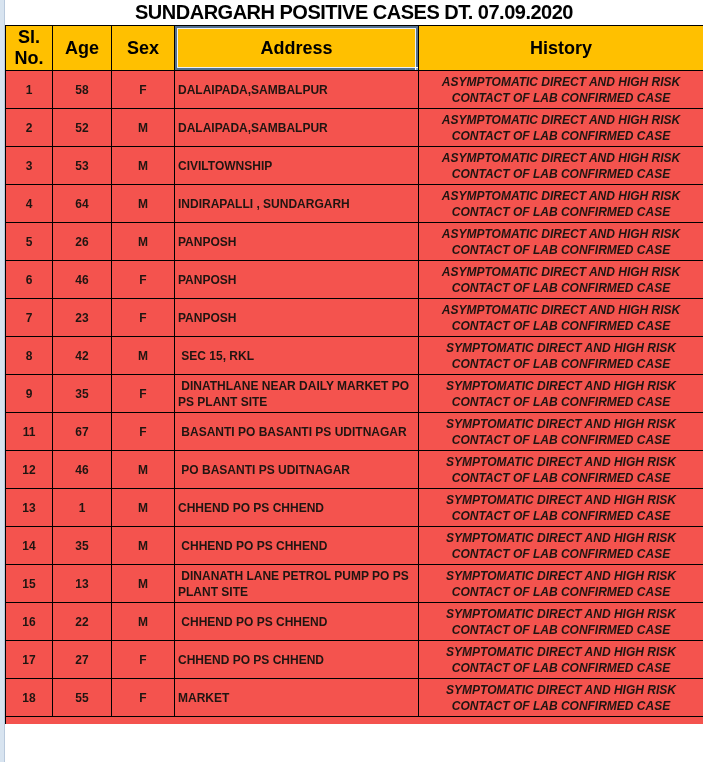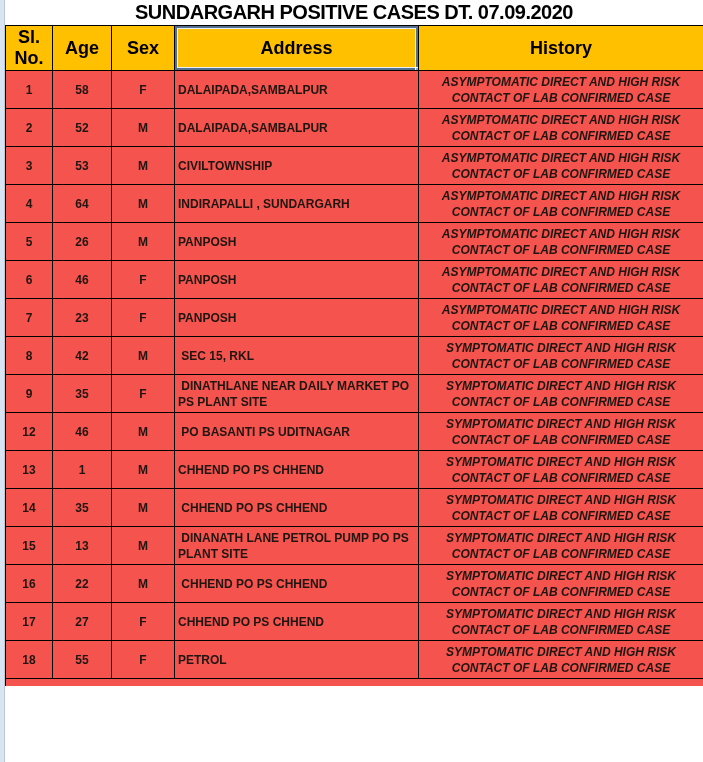--- a/index.html
+++ b/index.html
@@ -166,20 +166,32 @@
             <td class="addr">
               <div class="line"> DINATHLANE NEAR DAILY MARKET PO</div>
               <div class="line">PS PLANT SITE</div>
             </td>
             <td class="hist">
               <div class="line">SYMPTOMATIC DIRECT AND HIGH RISK</div>
               <div class="line">CONTACT OF LAB CONFIRMED CASE</div>
             </td>
           </tr>
           <tr>
+            <td>11</td>
+            <td>67</td>
+            <td>F</td>
+            <td class="addr">
+              <div class="line"> BASANTI PO BASANTI PS UDITNAGAR</div>
+            </td>
+            <td class="hist">
+              <div class="line">SYMPTOMATIC DIRECT AND HIGH RISK</div>
+              <div class="line">CONTACT OF LAB CONFIRMED CASE</div>
+            </td>
+          </tr>
+          <tr>
             <td>12</td>
             <td>46</td>
             <td>M</td>
             <td class="addr">
               <div class="line"> PO BASANTI PS UDITNAGAR</div>
             </td>
             <td class="hist">
               <div class="line">SYMPTOMATIC DIRECT AND HIGH RISK</div>
               <div class="line">CONTACT OF LAB CONFIRMED CASE</div>
             </td>
@@ -243,21 +255,21 @@
             <td class="hist">
               <div class="line">SYMPTOMATIC DIRECT AND HIGH RISK</div>
               <div class="line">CONTACT OF LAB CONFIRMED CASE</div>
             </td>
           </tr>
           <tr>
             <td>18</td>
             <td>55</td>
             <td>F</td>
             <td class="addr">
-              <div class="line">PETROL</div>
+              <div class="line">MARKET</div>
             </td>
             <td class="hist">
               <div class="line">SYMPTOMATIC DIRECT AND HIGH RISK</div>
               <div class="line">CONTACT OF LAB CONFIRMED CASE</div>
             </td>
           </tr>
         </tbody>
     </table>
     <div class="bottom-sliver"></div>
   </div>

